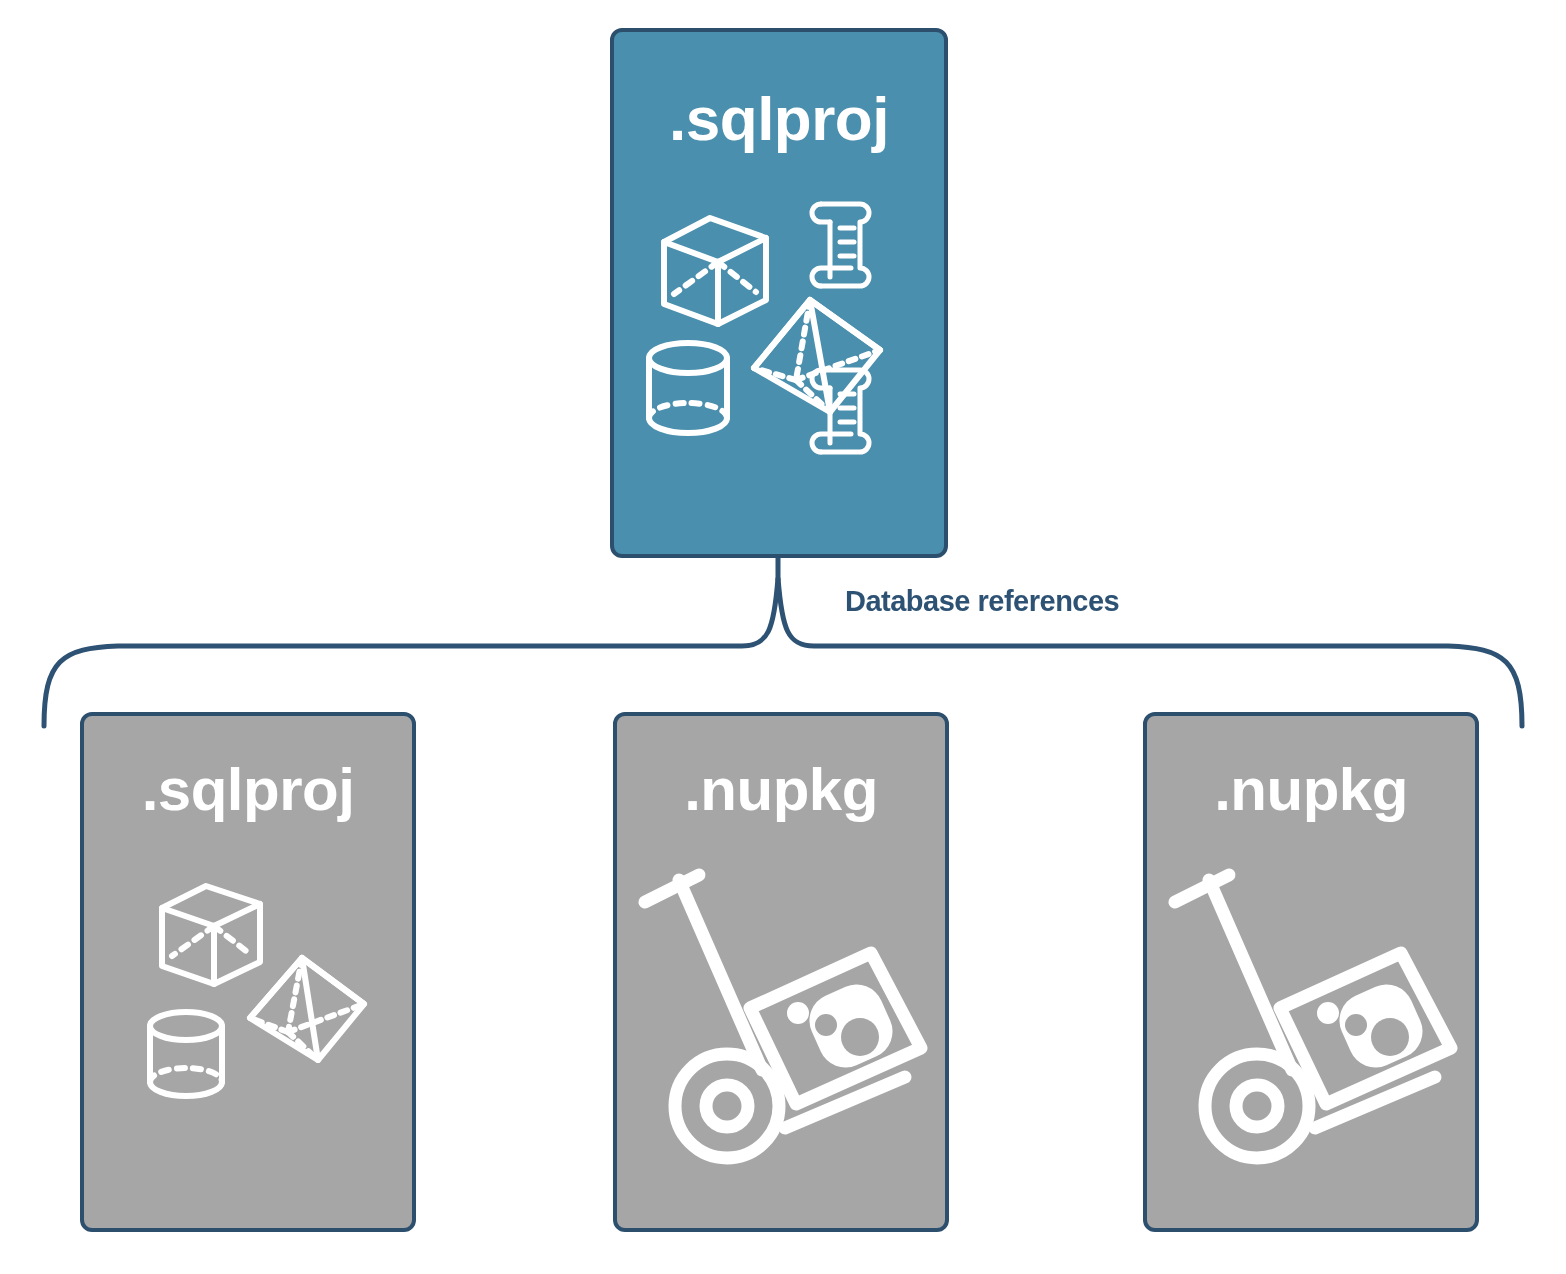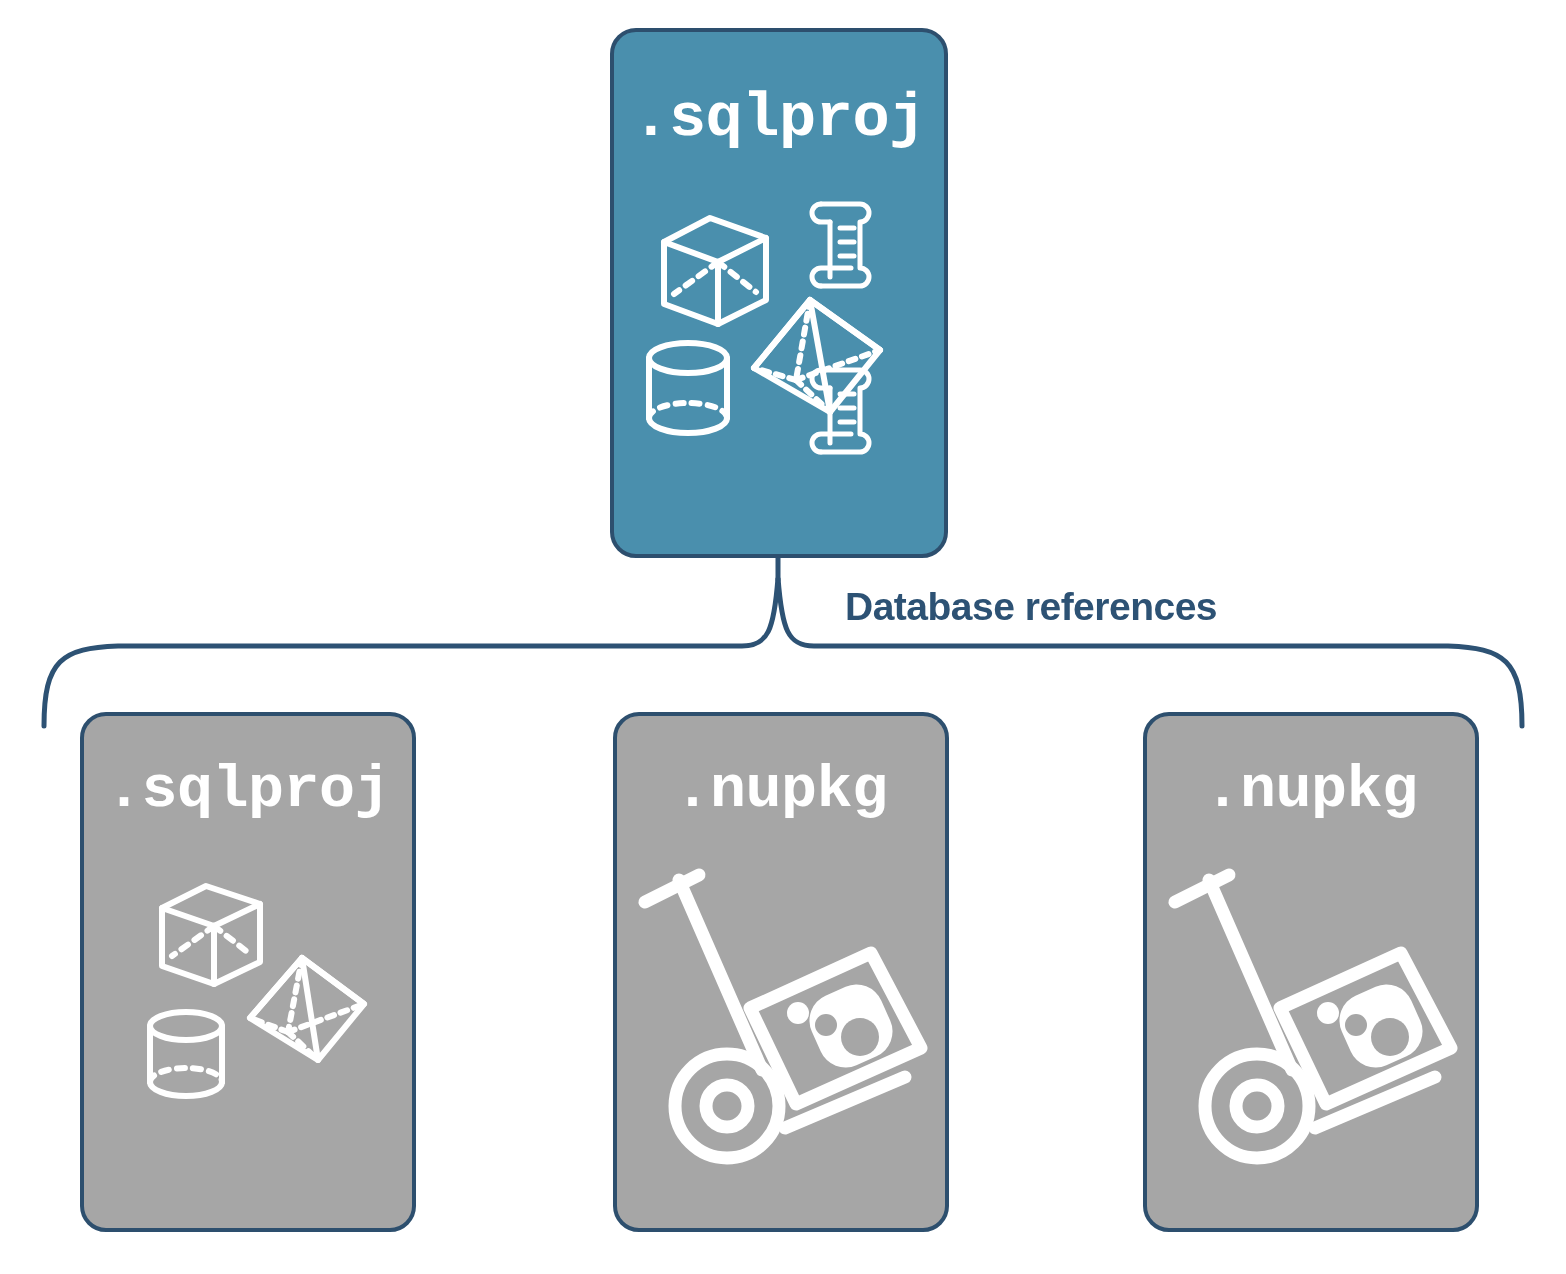--- a/index.html
+++ b/index.html
@@ -14,23 +14,22 @@
     width: 1566px;
     height: 1274px;
     background: #ffffff;
     overflow: hidden;
   }
 
   
   .card {
     position: absolute;
     border: 4px solid #2d4f6e;
-    border-radius: 26px;
+    border-radius: 12px;
     overflow: hidden;
-    font-family: Liberation Mono, monospace;
   }
   .card.blue { background: #4a8fad; }
   .card.gray { background: #a6a6a6; }
 
   .card-title {
     position: absolute;
     left: 0; right: 0;
     text-align: center;
     color: #ffffff;
     font-weight: bold;
@@ -52,21 +51,21 @@
     left: 0; top: 0;
     width: 1566px; height: 1274px;
     pointer-events: none;
   }
 
   
   #bracket-label {
     position: absolute;
     left: 845px;
     top: 586px;
-    font-size: 39px;
+    font-size: 29px;
     font-weight: bold;
     color: #2d5274;
     letter-spacing: -0.5px;
     white-space: nowrap;
     line-height: 1.1;
   }
 </style>
 </head>
 <body>
 

